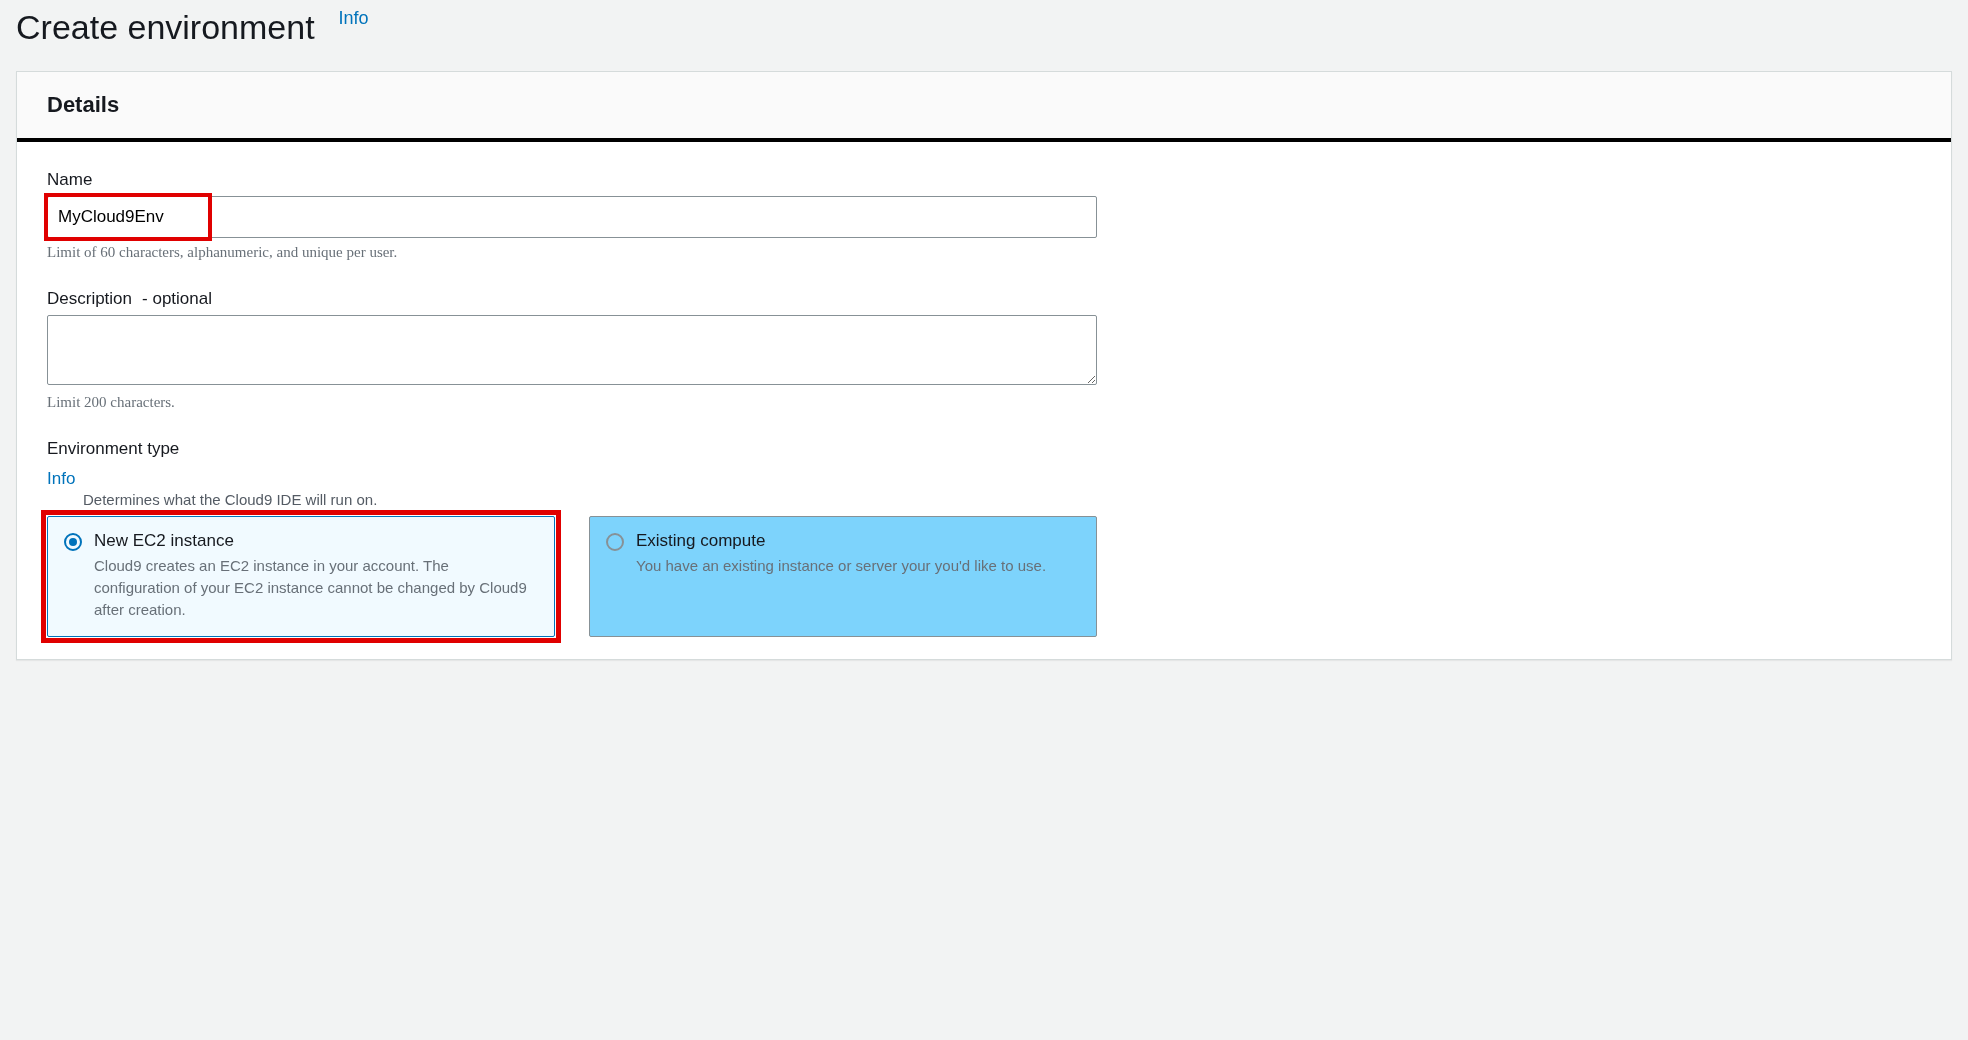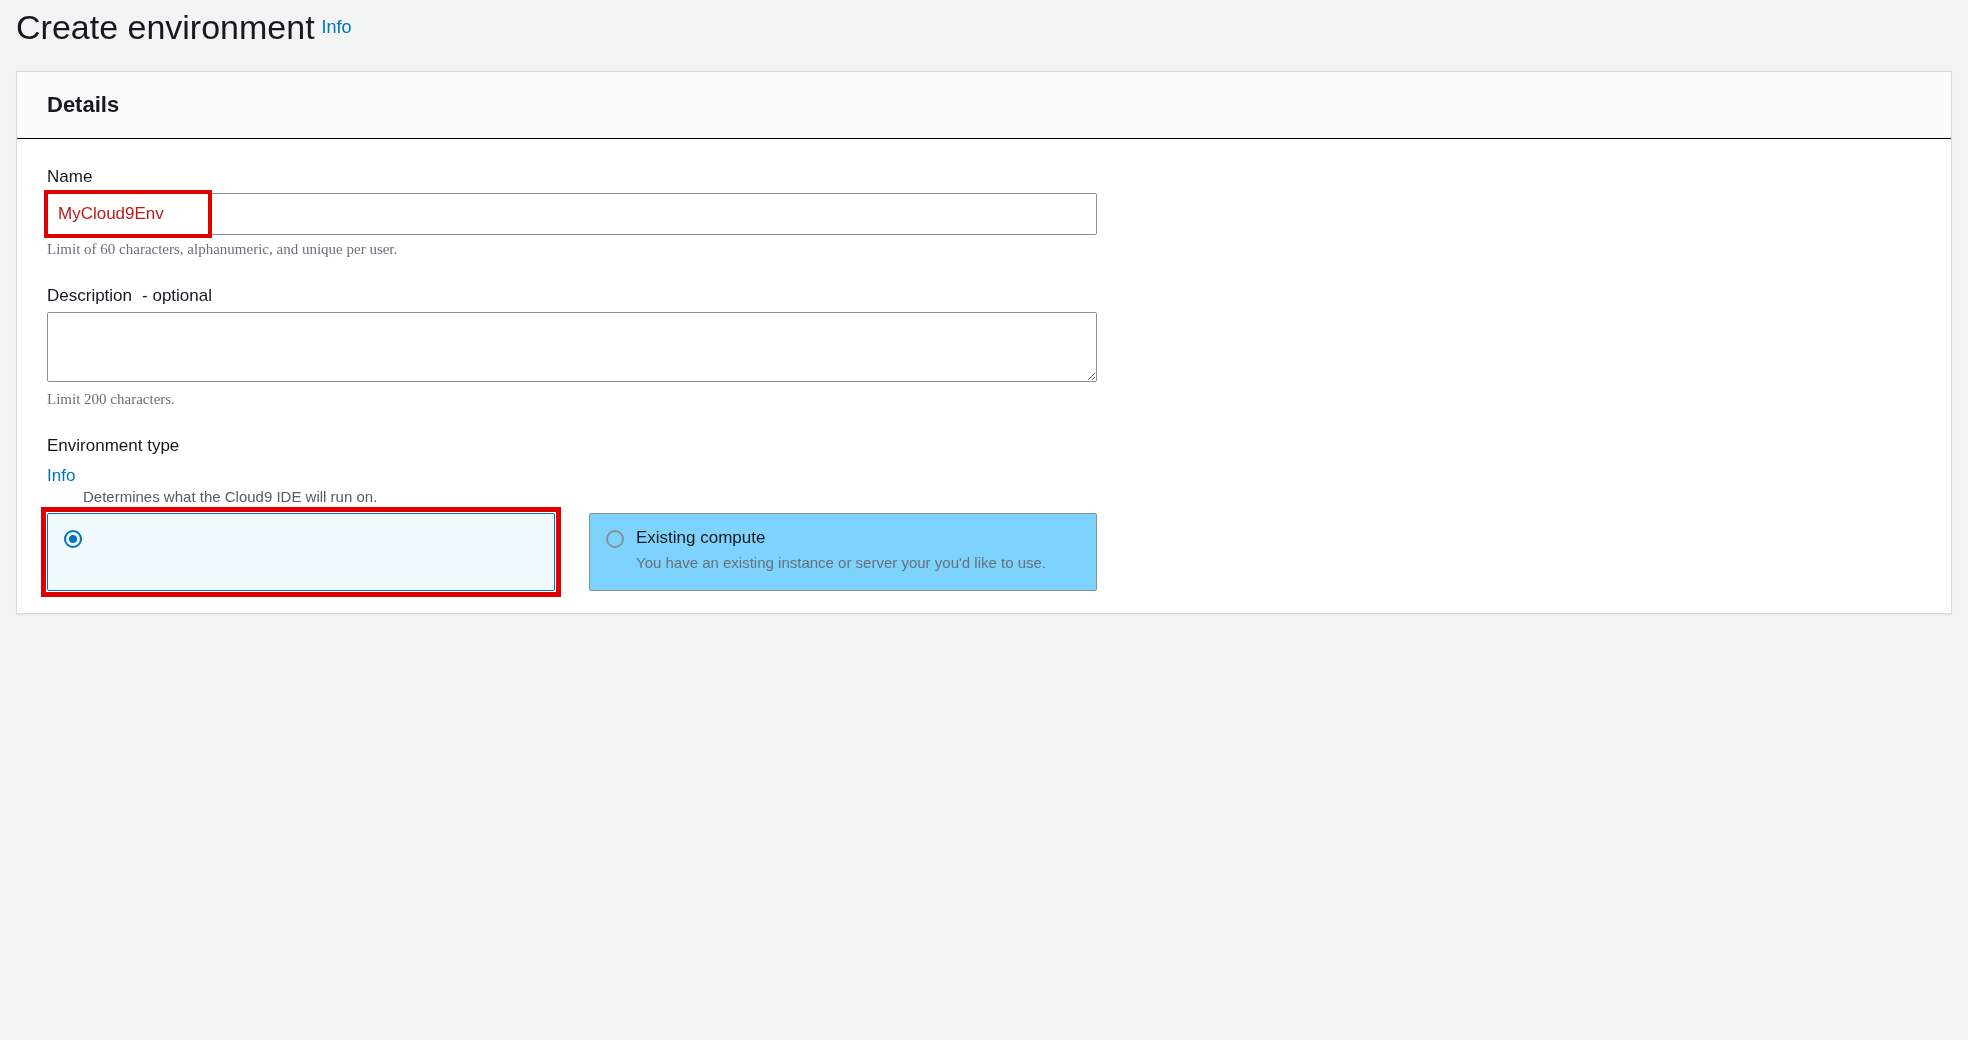--- a/index.html
+++ b/index.html
@@ -7,43 +7,43 @@
     font-family: "Amazon Ember", "Helvetica Neue", Arial, sans-serif;
     background: #f2f3f3;
     color: #16191f;
     font-size: 14px;
   }
   .page {
     padding: 8px 16px 20px 16px;
   }
   .page-header {
     display: flex;
-    align-items: center;
-    gap: 7px;
+    align-items: flex-start;
+    gap: 24px;
     margin-bottom: 24px;
   }
   .page-title {
     font-size: 34px;
     font-weight: 400;
     color: #16191f;
   }
   .info-link {
     color: #0073bb;
     font-size: 18px;
     font-weight: 400;
     cursor: pointer;
   }
   .panel {
     background: #ffffff;
     border: 1px solid #d5dbdb;
     box-shadow: 0 1px 1px rgba(0,0,0,0.05);
   }
   .panel-header {
     padding: 20px 30px;
-    border-bottom: 1px solid #000000;
+    border-bottom: 4px solid #000000;
     background: #fafafa;
   }
   .panel-header h2 {
     font-size: 22px;
     font-weight: 700;
     color: #16191f;
   }
   .panel-body {
     padding: 28px 30px 22px 30px;
   }
@@ -68,21 +68,21 @@
     margin-top: 6px;
     font-family: Liberation Serif, serif;
   }
   .text-input {
     width: 100%;
     height: 42px;
     border: 1px solid #879196;
     border-radius: 2px;
     padding: 6px 10px;
     font-size: 17px;
-    color: #b91c1c;
+    color: #000000;
   }
   .text-input-wrap {
     position: relative;
   }
   .highlight-box-name {
     position: absolute;
     border: 4px solid #e00000;
     pointer-events: none;
     top: -3px; left: -3px;
     width: 168px; height: 48px;
@@ -208,20 +208,24 @@
           <span>Environment type</span>
           <span class="info-inline">Info</span>
         </div>
         <div class="section-sub">Determines what the Cloud9 IDE will run on.</div>
 
         <div class="env-type-group">
           <div class="highlight-box-radio"></div>
 
           <label class="radio-card selected">
             <span class="radio-circle"></span>
+            <span>
+              <div class="radio-title">New EC2 instance</div>
+              <div class="radio-desc">Cloud9 creates an EC2 instance in your account. The configuration of your EC2 instance cannot be changed by Cloud9 after creation.</div>
+            </span>
           </label>
 
           <label class="radio-card">
             <span class="radio-circle"></span>
             <span>
               <div class="radio-title">Existing compute</div>
               <div class="radio-desc">You have an existing instance or server your you'd like to use.</div>
             </span>
           </label>
         </div>

